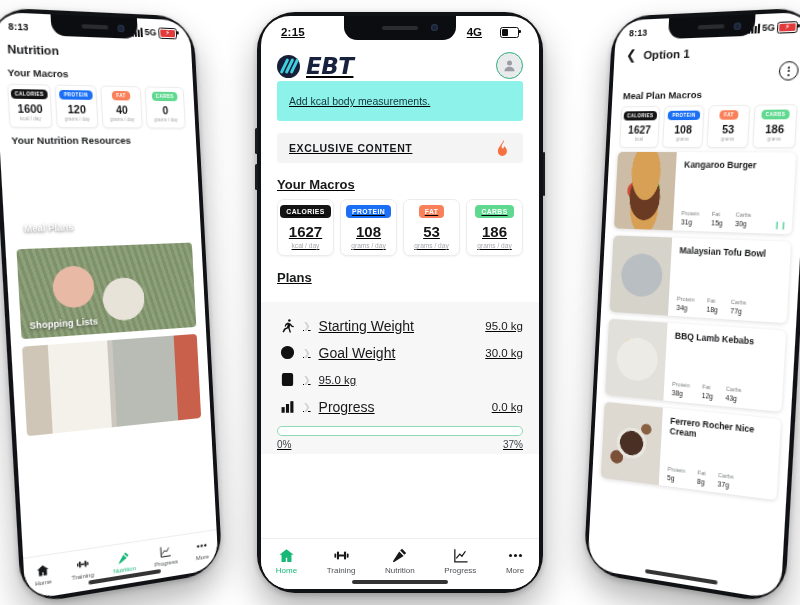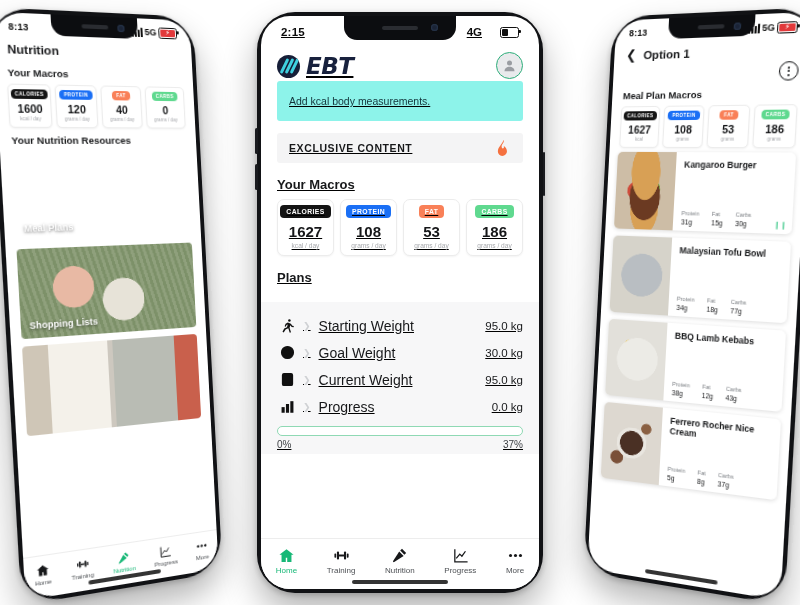--- a/index.html
+++ b/index.html
@@ -580,21 +580,20 @@
           <span class="stat-val">30.0 kg</span>
         </div>
         <div class="stat-row">
           <span class="stat-ico">
               <svg viewBox="0 0 24 24" fill="none" stroke="#111" stroke-width="2">
                 <rect x="4" y="2.5" width="16" height="19" rx="2.5"></rect>
                 <rect x="7" y="7" width="10" height="11" rx="1.5" fill="#111"></rect>
               </svg>
             </span>
           <span class="stat-chev">❯</span>
-          <span class="stat-label">Current Weight</span>
           <span class="stat-val">95.0 kg</span>
         </div>
         <div class="stat-row">
           <span class="stat-ico">
               <svg viewBox="0 0 24 24">
                 <rect x="2.5" y="13" width="5" height="9"></rect>
                 <rect x="9.5" y="8" width="5" height="14"></rect>
                 <rect x="16.5" y="3.5" width="5" height="18.5"></rect>
               </svg>
             </span>

